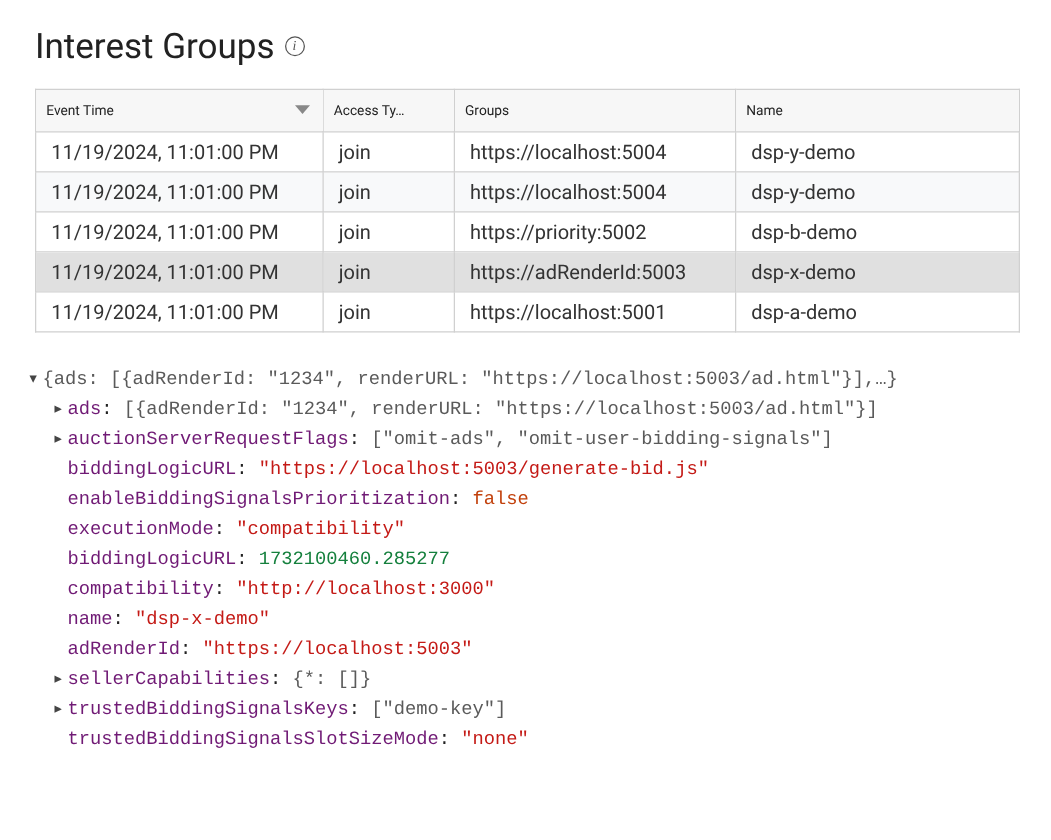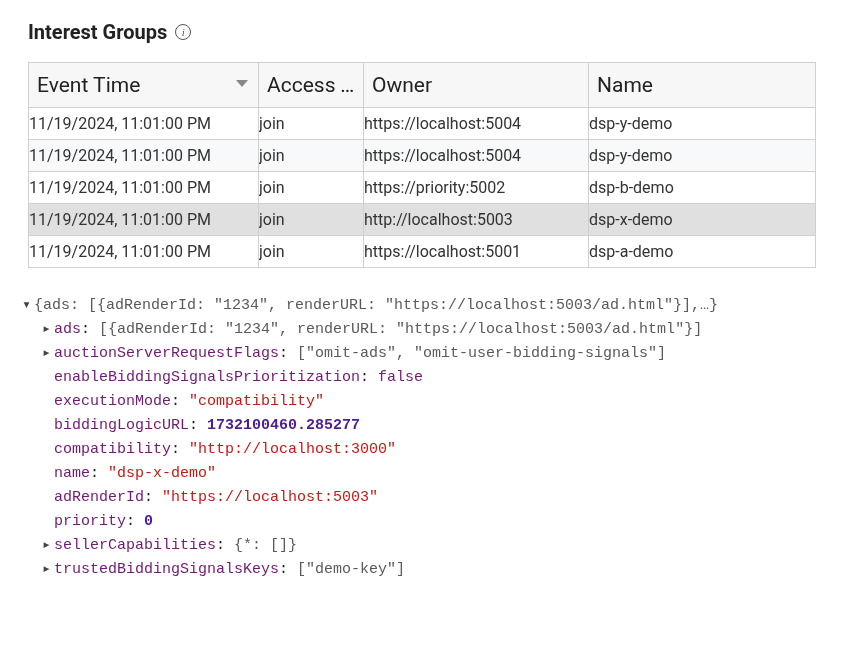--- a/index.html
+++ b/index.html
@@ -13,22 +13,22 @@
     width: 841px;
     height: 672px;
   }
   .title-row {
     display: flex;
     align-items: center;
     gap: 8px;
     margin: 10px 0 18px 18px;
   }
   .title {
-    font-size: 20px;
-    font-weight: 700;
+    font-size: 28px;
+    font-weight: 400;
     color: #222;
   }
   .info-icon {
     width: 16px;
     height: 16px;
     border: 1.5px solid #555;
     border-radius: 50%;
     position: relative;
     display: inline-flex;
     align-items: center;
@@ -41,31 +41,31 @@
   .table {
     border: 1px solid #d0d0d0;
     border-collapse: collapse;
     width: 788px;
     margin-left: 18px;
     table-layout: fixed;
     font-size: 16px;
   }
   .table th, .table td {
     border: 1px solid #d0d0d0;
-    padding: 6px 0;
+    padding: 6px 12px;
     text-align: left;
     white-space: nowrap;
     overflow: hidden;
     text-overflow: ellipsis;
   }
   .table th {
     background: #f7f7f7;
     font-weight: 400;
     color: #222;
-    font-size: 21px;
+    font-size: 11px;
     padding: 10px 8px;
     position: relative;
   }
   .table tbody tr:nth-child(odd) { background: #fff; }
   .table tbody tr:nth-child(even) { background: #f8f9fa; }
   .table tbody tr.selected { background: #e0e0e0; }
   .col-time { width: 230px; }
   .col-type { width: 105px; }
   .col-owner { width: 225px; }
   .col-name { width: auto; }
@@ -95,22 +95,22 @@
     display: inline-block;
     width: 12px;
     flex-shrink: 0;
   }
   .arrow.down::before { content: "▾"; color: #444; }
   .arrow.right::before { content: "▸"; color: #444; }
   .arrow.none::before { content: ""; }
   .k { color: #701a75; }      
   .punct { color: #222; }
   .str { color: #c41a16; }    
-  .num { color: #4c1d95; font-weight: bold; }    
-  .bool { color: #701a75; }
+  .num { color: #15803d; }    
+  .bool { color: #c2410c; }
   .preview { color: #5a5a5a; } 
 </style>
 </head>
 <body>
 
 <div class="title-row">
   <span class="title">Interest Groups</span>
   <span class="info-icon">i</span>
 </div>
 
@@ -121,21 +121,21 @@
       <col class="col-owner">
       <col class="col-name">
   </colgroup>
   <thead>
     <tr>
       <th>
         <span>Event Time</span>
         <span class="sort-arrow"></span>
       </th>
       <th>Access Ty…</th>
-      <th>Owner</th>
+      <th>Groups</th>
       <th>Name</th>
     </tr>
   </thead>
   <tbody>
       <tr>
         <td>11/19/2024, 11:01:00 PM</td>
         <td>join</td>
         <td>https://localhost:5004</td>
         <td>dsp-y-demo</td>
       </tr>
@@ -147,21 +147,21 @@
       </tr>
       <tr>
         <td>11/19/2024, 11:01:00 PM</td>
         <td>join</td>
         <td>https://priority:5002</td>
         <td>dsp-b-demo</td>
       </tr>
       <tr class="selected">
         <td>11/19/2024, 11:01:00 PM</td>
         <td>join</td>
-        <td>http://localhost:5003</td>
+        <td>https://adRenderId:5003</td>
         <td>dsp-x-demo</td>
       </tr>
       <tr>
         <td>11/19/2024, 11:01:00 PM</td>
         <td>join</td>
         <td>https://localhost:5001</td>
         <td>dsp-a-demo</td>
       </tr>
     </tbody>
 </table>
@@ -175,20 +175,24 @@
   <div class="row indent1">
     <span class="arrow right"></span>
     <span><span class="k">ads</span><span class="punct">: </span><span class="preview">[{adRenderId: "1234", renderURL: "https://localhost:5003/ad.html"}]</span></span>
   </div>
 
   <div class="row indent1">
     <span class="arrow right"></span>
     <span><span class="k">auctionServerRequestFlags</span><span class="punct">: </span><span class="preview">["omit-ads", "omit-user-bidding-signals"]</span></span>
   </div>
 
+  <div class="row indent1">
+    <span class="arrow none"></span>
+    <span><span class="k">biddingLogicURL</span><span class="punct">: </span><span class="str">"https://localhost:5003/generate-bid.js"</span></span>
+  </div>
 
   <div class="row indent1">
     <span class="arrow none"></span>
     <span><span class="k">enableBiddingSignalsPrioritization</span><span class="punct">: </span><span class="bool">false</span></span>
   </div>
 
   <div class="row indent1">
     <span class="arrow none"></span>
     <span><span class="k">executionMode</span><span class="punct">: </span><span class="str">"compatibility"</span></span>
   </div>
@@ -207,28 +211,28 @@
   <div class="row indent1">
     <span class="arrow none"></span>
     <span><span class="k">name</span><span class="punct">: </span><span class="str">"dsp-x-demo"</span></span>
   </div>
 
   <div class="row indent1">
     <span class="arrow none"></span>
     <span><span class="k">adRenderId</span><span class="punct">: </span><span class="str">"https://localhost:5003"</span></span>
   </div>
 
-  <div class="row indent1">
-    <span class="arrow none"></span>
-    <span><span class="k">priority</span><span class="punct">: </span><span class="num">0</span></span>
-  </div>
 
   <div class="row indent1">
     <span class="arrow right"></span>
     <span><span class="k">sellerCapabilities</span><span class="punct">: </span><span class="preview">{*: []}</span></span>
   </div>
 
   <div class="row indent1">
     <span class="arrow right"></span>
     <span><span class="k">trustedBiddingSignalsKeys</span><span class="punct">: </span><span class="preview">["demo-key"]</span></span>
   </div>
 
+  <div class="row indent1">
+    <span class="arrow none"></span>
+    <span><span class="k">trustedBiddingSignalsSlotSizeMode</span><span class="punct">: </span><span class="str">"none"</span></span>
+  </div>
 </div>
 
 </body></html>

